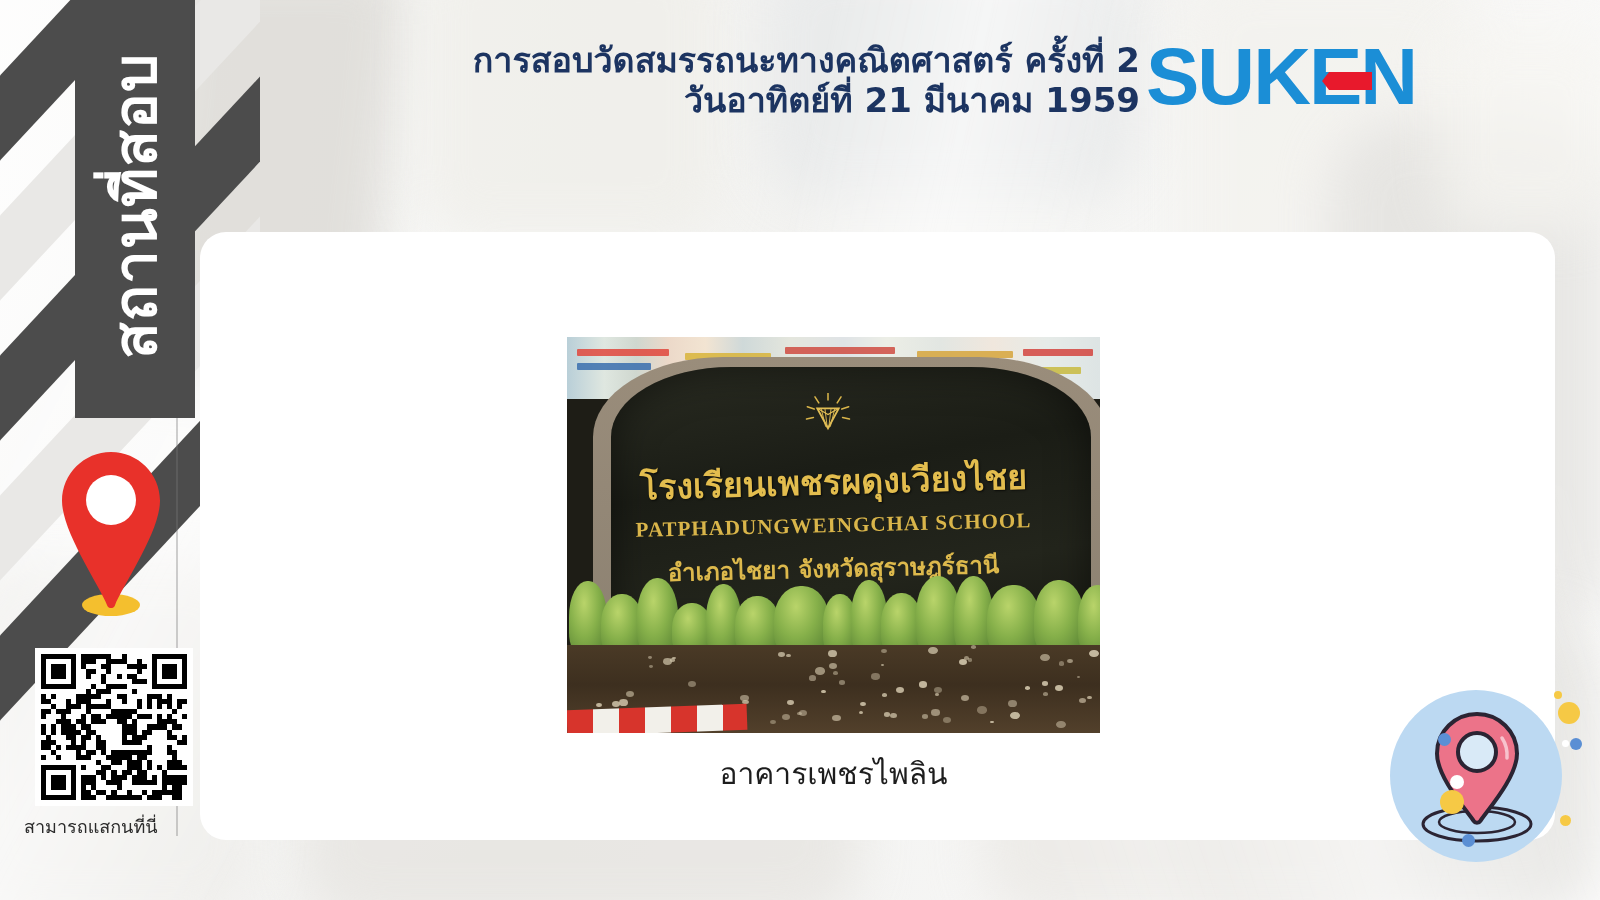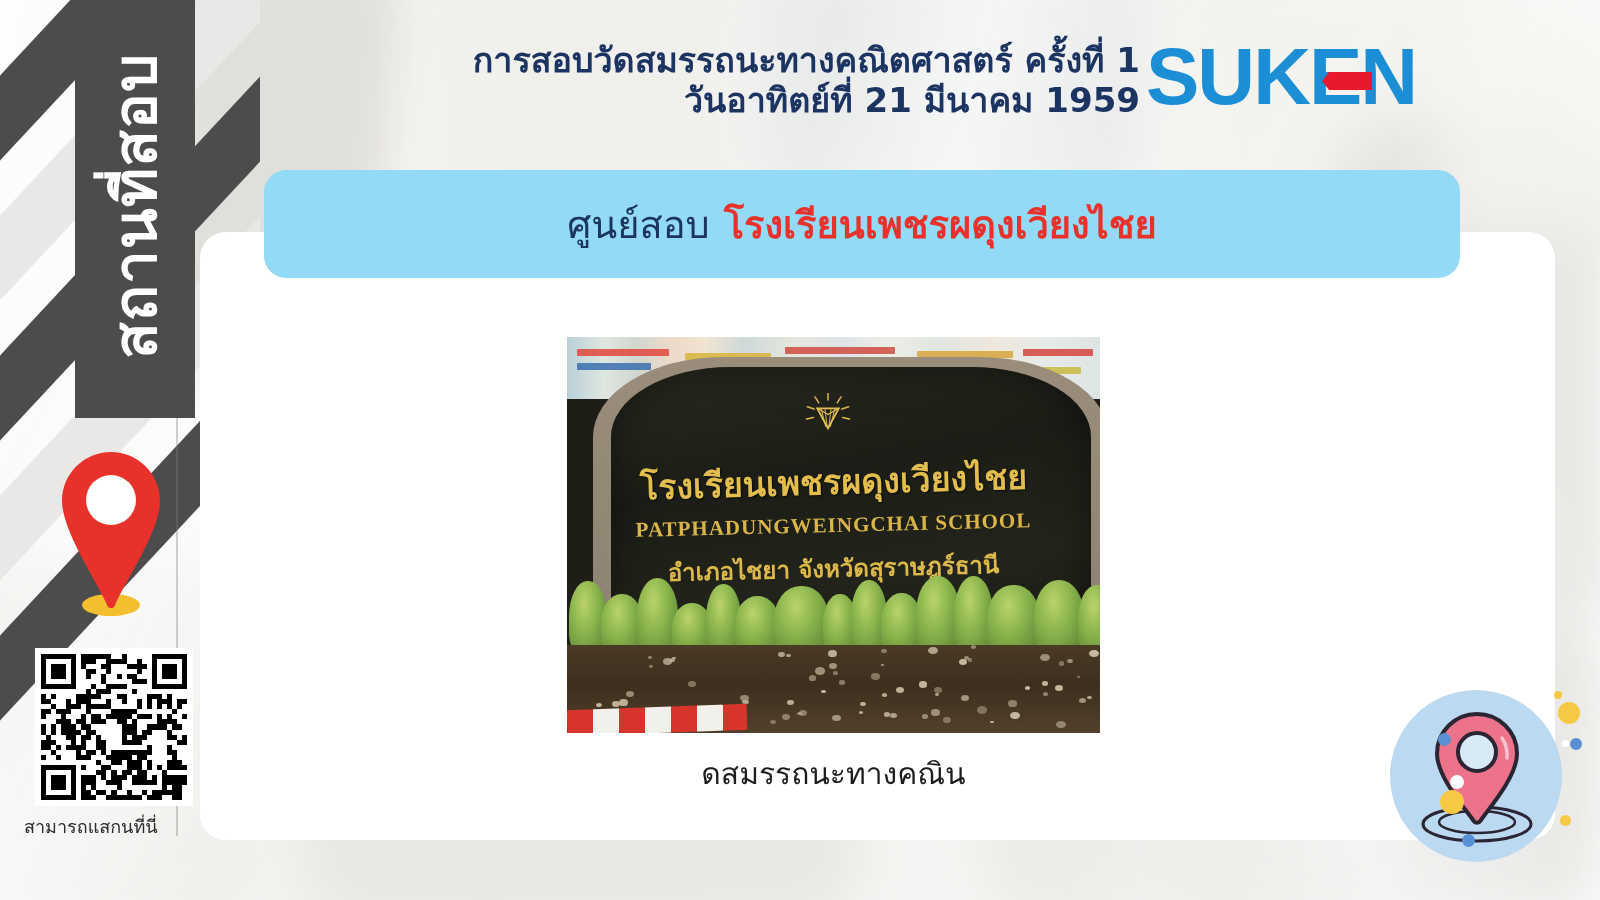--- a/index.html
+++ b/index.html
@@ -1197,36 +1197,31 @@
         <i style="background: transparent;"></i>
         <i style="background: transparent;"></i>
         <i></i>
         <i></i>
         <i style="background: transparent;"></i>
       </div>
   </div>
   <div class="qr-caption">สามารถแสกนที่นี่</div>
 
   <div class="header-title">
-    <div class="line1">การสอบวัดสมรรถนะทางคณิตศาสตร์ ครั้งที่ 1</div>
+    <div class="line1">การสอบวัดสมรรถนะทางคณิตศาสตร์ ครั้งที่ 2</div>
     <div class="line2">วันอาทิตย์ที่ 21 มีนาคม 1959</div>
   </div>
 
   <div class="logo">
     <div class="logo-text">SUKEN</div>
     <div class="logo-arrow"></div>
   </div>
 
   <div class="card"></div>
 
-  <div class="banner">
-    <div class="banner-text">
-      <span class="banner-label">ศูนย์สอบ</span><span class="banner-value">โรงเรียนเพชรผดุงเวียงไชย</span>
-    </div>
-  </div>
 
   <div class="photo">
     <div class="ph-top">
       <div class="ph-ad" style="left:10px;  top:12px; width:92px;  background:#e0473c;"></div>
       <div class="ph-ad" style="left:10px;  top:26px; width:74px;  background:#3a6fae;"></div>
       <div class="ph-ad" style="left:118px; top:16px; width:86px;  background:#d8b43a;"></div>
       <div class="ph-ad" style="left:118px; top:32px; width:64px;  background:#cf4278;"></div>
       <div class="ph-ad" style="left:218px; top:10px; width:110px; background:#cf4b41;"></div>
       <div class="ph-ad" style="left:218px; top:28px; width:80px;  background:#4d8a4a;"></div>
       <div class="ph-ad" style="left:350px; top:14px; width:96px;  background:#d6a43c;"></div>
@@ -1362,21 +1357,21 @@
         <div class="pebble" style="width: 9.80209px; height: 7.35157px; left: 489.383px; top: 75.5836px; opacity: 0.557182;"></div>
         <div class="pebble" style="width: 5.51403px; height: 4.13552px; left: 29.2335px; top: 58.0885px; opacity: 0.917033;"></div>
         <div class="pebble" style="width: 9.7409px; height: 7.30568px; left: 248.206px; top: 22.3085px; opacity: 0.673013;"></div>
         <div class="pebble" style="width: 3.45748px; height: 2.59311px; left: 105.271px; top: 11.7738px; opacity: 0.783854;"></div>
         <div class="pebble" style="width: 9.47519px; height: 7.10639px; left: 260.836px; top: 5.35626px; opacity: 0.865407;"></div>
         <div class="pebble" style="width: 8.61667px; height: 6.4625px; left: 351.757px; top: 36.3051px; opacity: 0.932353;"></div>
       </div>
     <div class="ph-curb"></div>
   </div>
 
-  <div class="photo-caption">ดสมรรถนะทางคณิน</div>
+  <div class="photo-caption">อาคารเพชรไพลิน</div>
 
   <div class="badge">
     <div class="badge-circle"></div>
     <svg viewBox="0 0 210 210" style="position:absolute;inset:0;width:210px;height:210px;">
       <ellipse cx="105" cy="152" rx="54" ry="17" fill="none" stroke="#2b2433" stroke-width="3"></ellipse>
       <ellipse cx="105" cy="150" rx="38" ry="11" fill="none" stroke="#2b2433" stroke-width="2.5"></ellipse>
       <path d="M105 42c-22 0-40 17.6-40 39.4 0 24.4 30.2 57.5 36.6 67.5 1.6 2.5 5.2 2.5 6.8 0 6.4-10 36.6-43.1 36.6-67.5C145 59.6 127 42 105 42z" fill="#ec7389" stroke="#2b2433" stroke-width="4"></path>
       <circle cx="105" cy="80" r="19" fill="#d9eaf7" stroke="#2b2433" stroke-width="4"></circle>
       <path d="M130 66c4 6 5.5 13 5 20" fill="none" stroke="#f7c3cd" stroke-width="3.5" stroke-linecap="round"></path>
     </svg>

